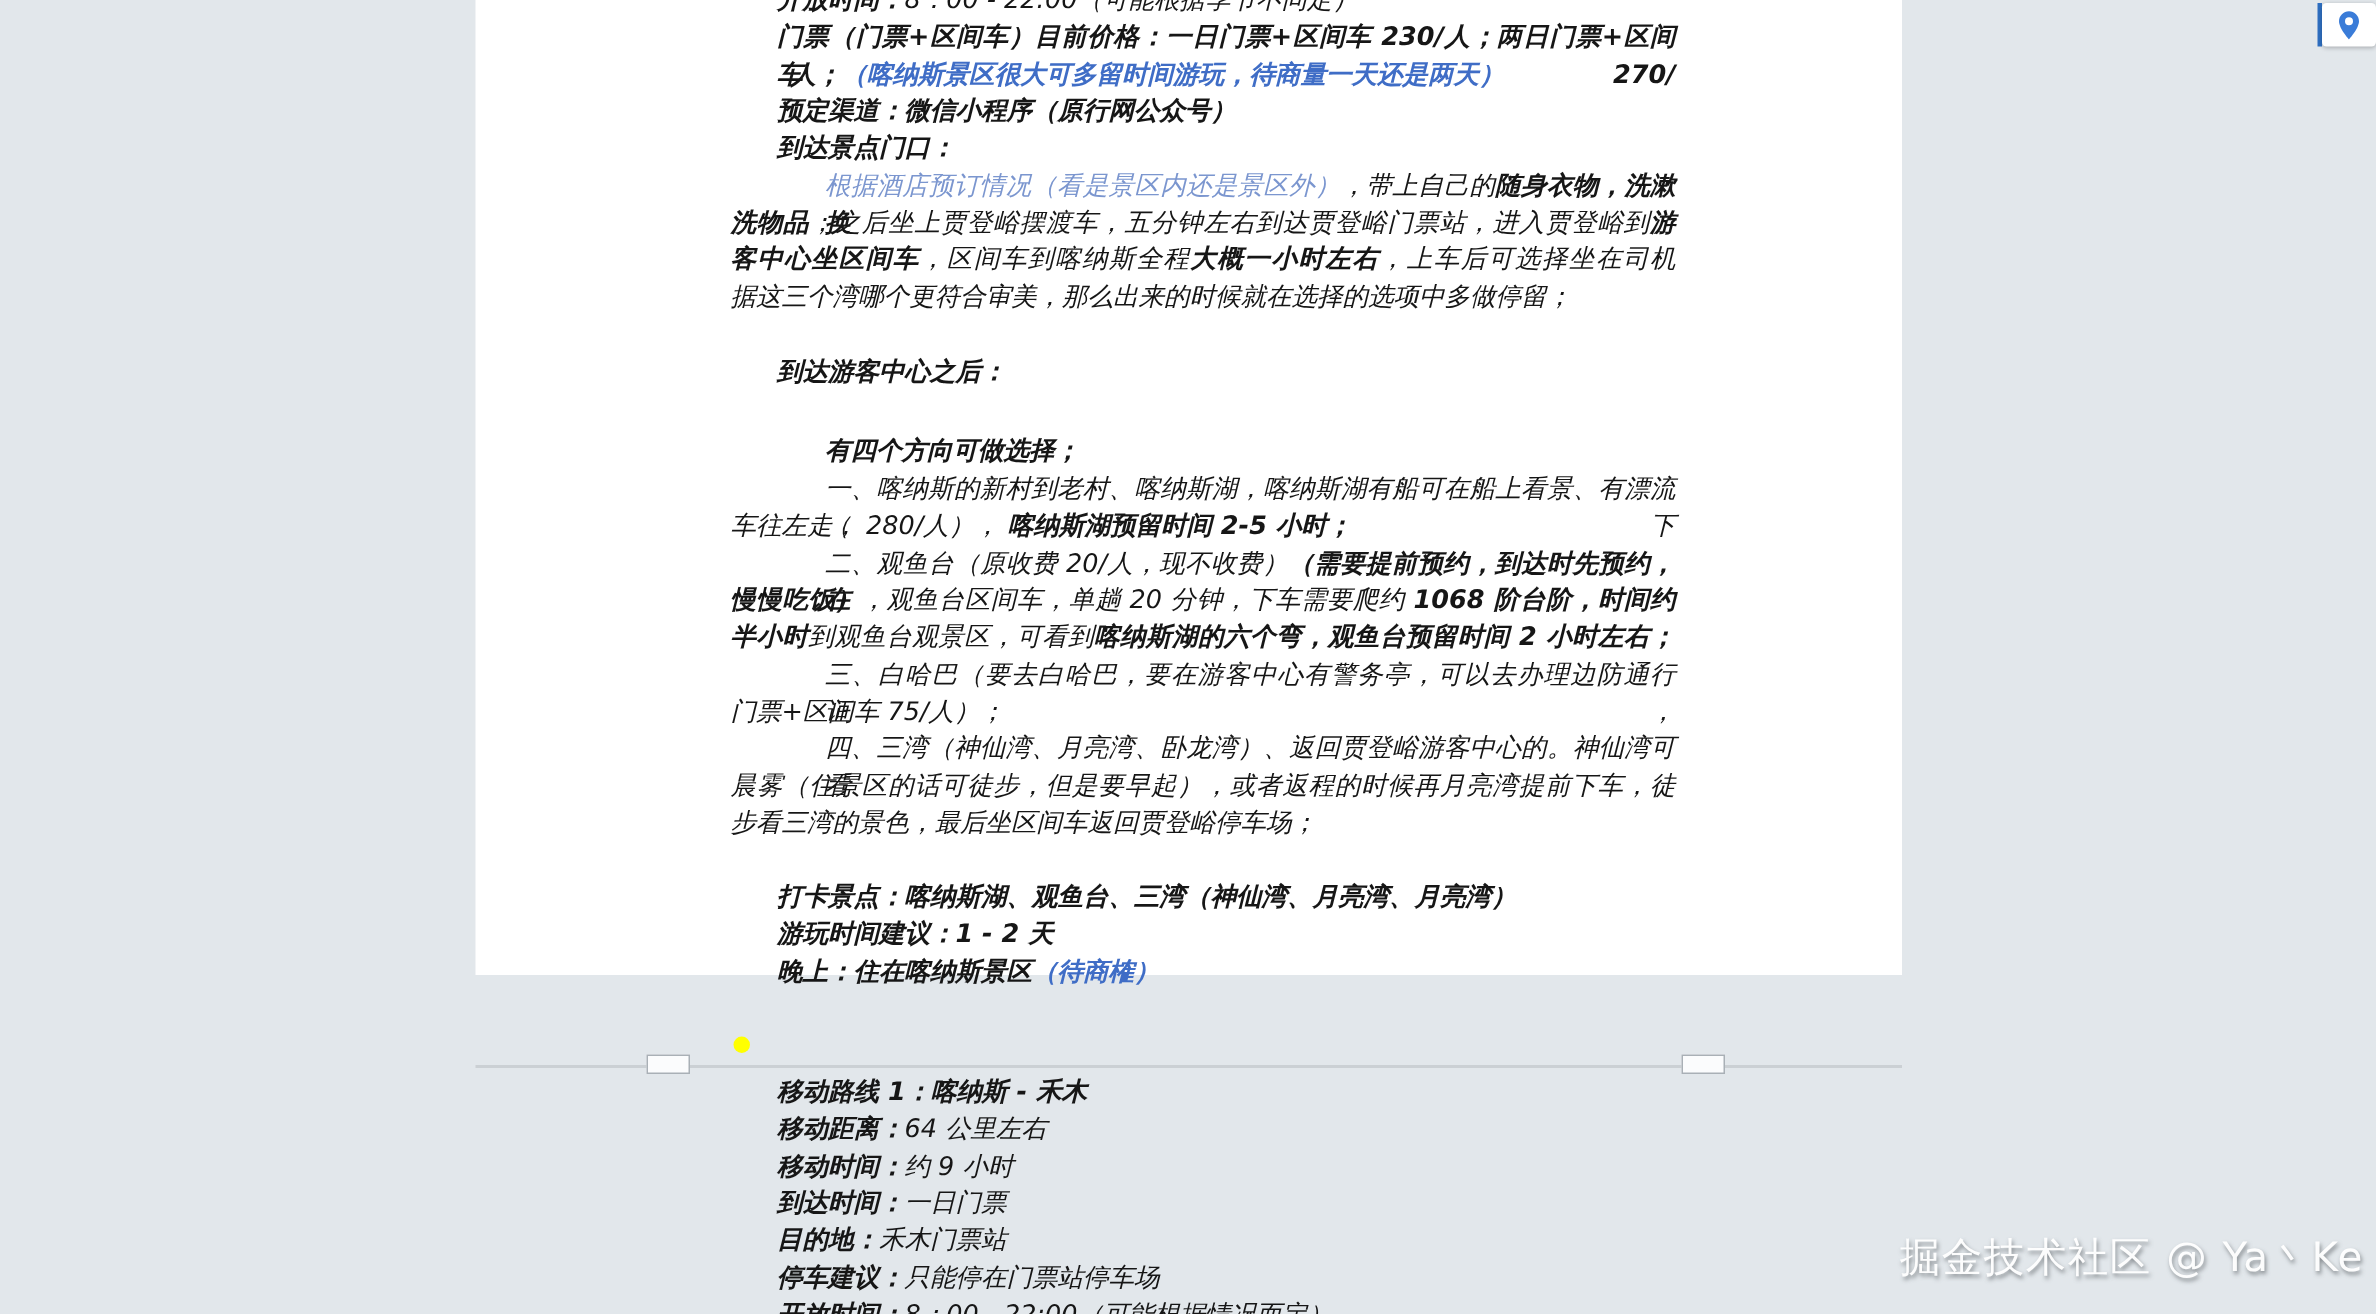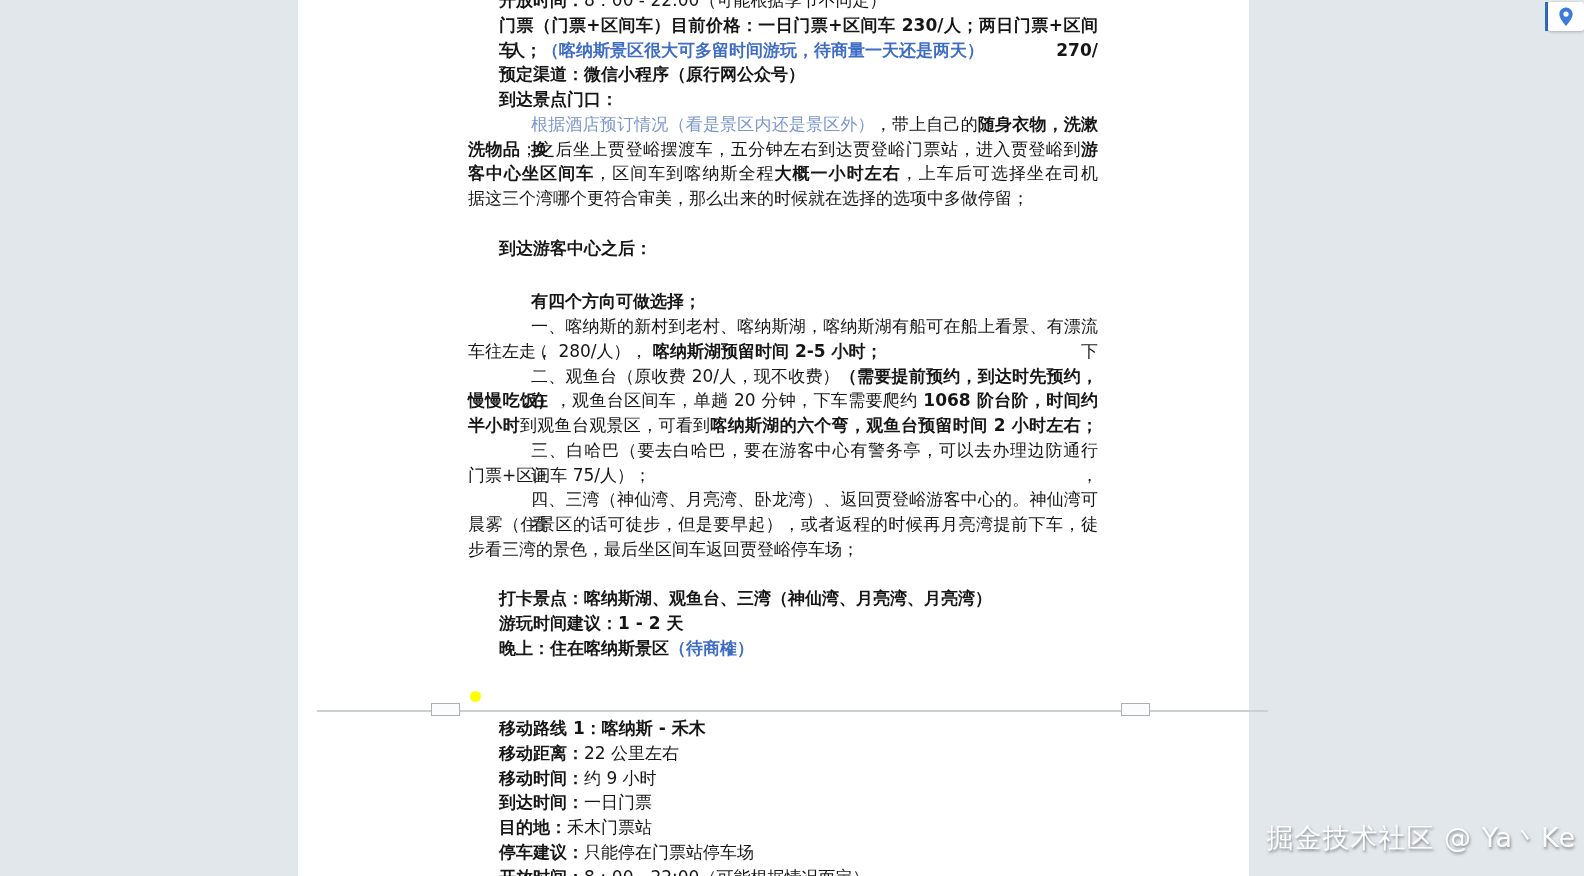--- a/index.html
+++ b/index.html
@@ -2,22 +2,23 @@
 <html style="--margin-bg: #e2e7eb; --paper: #ffffff; --ink: #161616; --blue: #3f6dc6; --lblue: #7b96cf; --yellow: #ffff00;"><head>
 <meta charset="utf-8">
 <style>
   html,body{margin:0;padding:0;}
   body{
     width:1584px;height:876px;overflow:hidden;position:relative;
     background:var(--margin-bg,#e2e7eb);
     font-family:"DejaVu Sans","Liberation Sans",sans-serif;
   }
   .paper{
-    position:absolute;left:298px;top:0;width:951px;height:876px;
+    position:absolute;left:317px;top:0;width:951px;height:650px;
     background:var(--paper,#ffffff);
+    font-style:italic;
   }
   .textflow{position:absolute;left:170px;top:-12px;width:630px;}
   .textflow2{position:absolute;left:170px;top:716px;width:630px;}
   .line{
     font-size:17px;line-height:24.75px;height:24.75px;
     color:var(--ink,#161616);white-space:nowrap;overflow:visible;
   }
   .line.fill{white-space:normal;text-align:justify;text-align-last:justify;}
   .line span.b{font-weight:700;}
   .line span.blue{color:var(--blue,#3f6dc6);}
@@ -83,21 +84,21 @@
       <div class="line" style="padding-left: 0px;"><span>步看三湾的景色，最后坐区间车返回贾登峪停车场；</span></div>
       <div class="line" style="padding-left: 0px;">&nbsp;</div>
       <div class="line" style="padding-left: 31px;"><span class="b">打卡景点：喀纳斯湖、观鱼台、三湾（神仙湾、月亮湾、月亮湾）</span></div>
       <div class="line" style="padding-left: 31px;"><span class="b">游玩时间建议：1 - 2 天</span></div>
       <div class="line" style="padding-left: 31px;"><span class="b">晚上：住在喀纳斯景区</span><span class="b blue">（待商榷）</span></div>
       <div class="line" style="padding-left: 0px;">&nbsp;</div>
       <div class="line" style="padding-left: 0px;"><span class="bullet"></span></div>
     </div>
   <div class="textflow2" id="page2-text">
       <div class="line" style="padding-left: 31px;"><span class="b">移动路线 1：喀纳斯 - 禾木</span></div>
-      <div class="line" style="padding-left: 31px;"><span class="b">移动距离：</span><span>22 公里左右</span></div>
+      <div class="line" style="padding-left: 31px;"><span class="b">移动距离：</span><span>64 公里左右</span></div>
       <div class="line" style="padding-left: 31px;"><span class="b">移动时间：</span><span>约 9 小时</span></div>
       <div class="line" style="padding-left: 31px;"><span class="b">到达时间：</span><span>一日门票</span></div>
       <div class="line" style="padding-left: 31px;"><span class="b">目的地：</span><span>禾木门票站</span></div>
       <div class="line" style="padding-left: 31px;"><span class="b">停车建议：</span><span>只能停在门票站停车场</span></div>
       <div class="line" style="padding-left: 31px;"><span class="b">开放时间：</span><span>8：00 - 22:00（可能根据情况而定）</span></div>
     </div>
 </div>
 
 <div class="pagebreak-line"></div>
 <div class="pb-marker left"></div>

